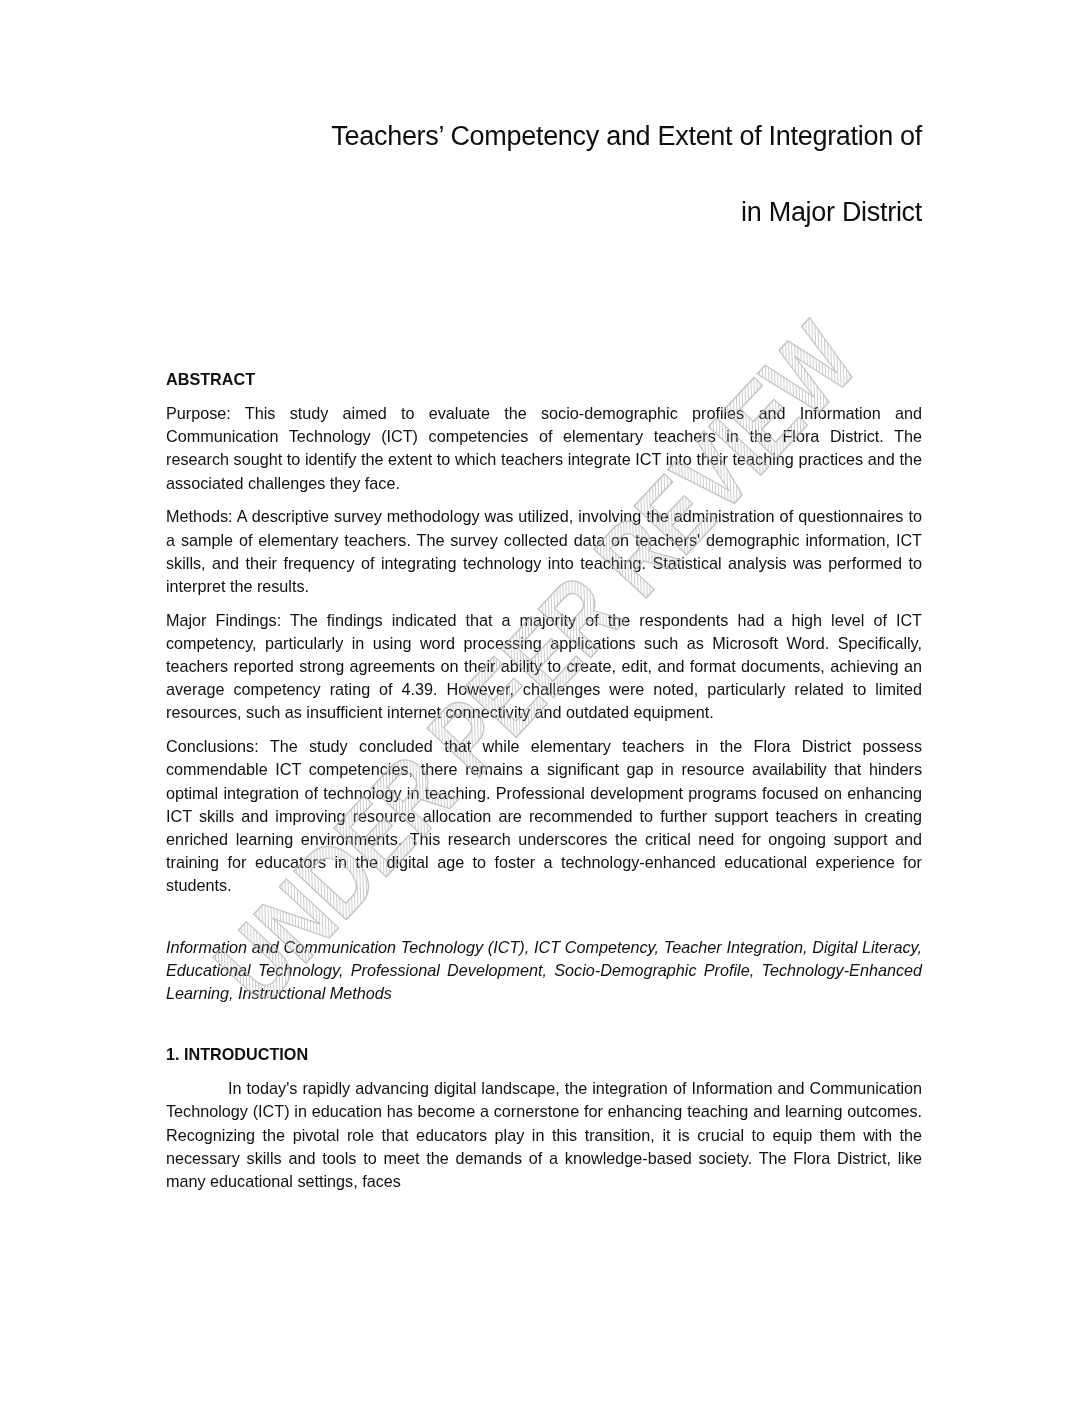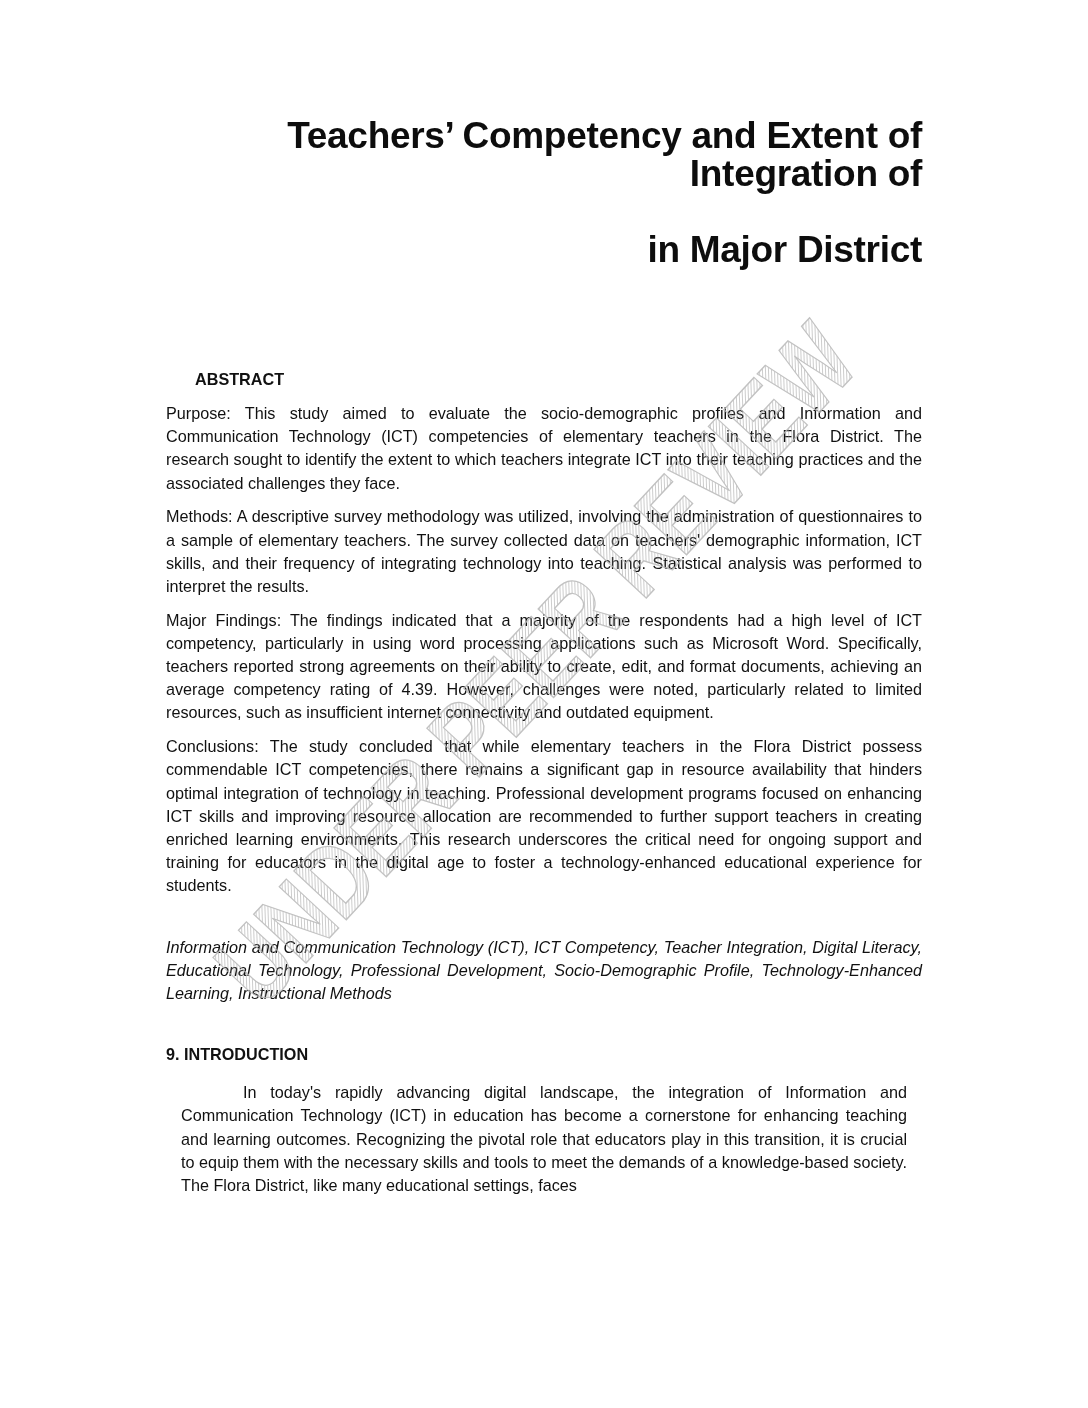--- a/index.html
+++ b/index.html
@@ -21,22 +21,22 @@
     width: 1088px;
     height: 1408px;
     background: #ffffff;
   }
   .title {
     position: absolute;
     left: 180px;
     top: 117px;
     width: 742px;
     text-align: right;
-    font-weight: bold;
-    font-size: 37px;
+    font-weight: normal;
+    font-size: 27px;
     line-height: 38px;
     letter-spacing: -0.3px;
     color: #0d0d0d;
     margin: 0;
   }
   .content {
     position: absolute;
     left: 166px;
     top: 368px;
     width: 756px;
@@ -44,21 +44,20 @@
     line-height: 23.2px;
   }
   .section-heading {
     font-weight: bold;
     font-size: 16.2px;
     margin: 0;
     line-height: 23px;
   }
   .abstract-heading {
     margin-bottom: 11px;
-    margin-left: 29px;
   }
   .para {
     text-align: justify;
     margin: 0 0 10.5px 0;
   }
   .para .lead {
     font-weight: normal;
     margin-top: 34px;
   }
   .keywords-block {
@@ -71,21 +70,21 @@
   }
   .intro-block {
     margin-top: 38px;
   }
   .intro-heading {
     margin-bottom: 11px;
   }
   .intro-para {
     text-align: justify;
     text-indent: 62px;
-    margin: 15px;
+    margin: 0;
   }
   .watermark {
     position: absolute;
     left: 0; top: 0;
     width: 1088px;
     height: 1408px;
     pointer-events: none;
   }
 </style>
 </head>
@@ -111,21 +110,21 @@
       <p class="para"><span class="lead">Major Findings</span><span>: The findings indicated that a majority of the respondents had a high level of ICT competency, particularly in using word processing applications such as Microsoft Word. Specifically, teachers reported strong agreements on their ability to create, edit, and format documents, achieving an average competency rating of 4.39. However, challenges were noted, particularly related to limited resources, such as insufficient internet connectivity and outdated equipment.</span></p>
 
       <p class="para"><span class="lead">Conclusions</span><span>: The study concluded that while elementary teachers in the Flora District possess commendable ICT competencies, there remains a significant gap in resource availability that hinders optimal integration of technology in teaching. Professional development programs focused on enhancing ICT skills and improving resource allocation are recommended to further support teachers in creating enriched learning environments. This research underscores the critical need for ongoing support and training for educators in the digital age to foster a technology-enhanced educational experience for students.</span></p>
     </section>
 
     <section class="keywords-block">
       <p class="keywords-text">Information and Communication Technology (ICT), ICT Competency, Teacher Integration, Digital Literacy, Educational Technology, Professional Development, Socio-Demographic Profile, Technology-Enhanced Learning, Instructional Methods</p>
     </section>
 
     <section class="intro-block">
-      <h2 class="section-heading intro-heading">9. INTRODUCTION</h2>
+      <h2 class="section-heading intro-heading">1. INTRODUCTION</h2>
       <p class="intro-para">In today's rapidly advancing digital landscape, the integration of Information and Communication Technology (ICT) in education has become a cornerstone for enhancing teaching and learning outcomes. Recognizing the pivotal role that educators play in this transition, it is crucial to equip them with the necessary skills and tools to meet the demands of a knowledge-based society. The Flora District, like many educational settings, faces</p>
     </section>
 
   </div>
 
   <svg class="watermark" viewBox="0 0 1088 1408" xmlns="http://www.w3.org/2000/svg">
     <defs>
       <pattern id="hatch" width="3" height="3" patternUnits="userSpaceOnUse" patternTransform="rotate(45)">
         <line x1="0" y1="0" x2="0" y2="3" stroke="#9a9a9a" stroke-width="1.2"></line>
       </pattern>

